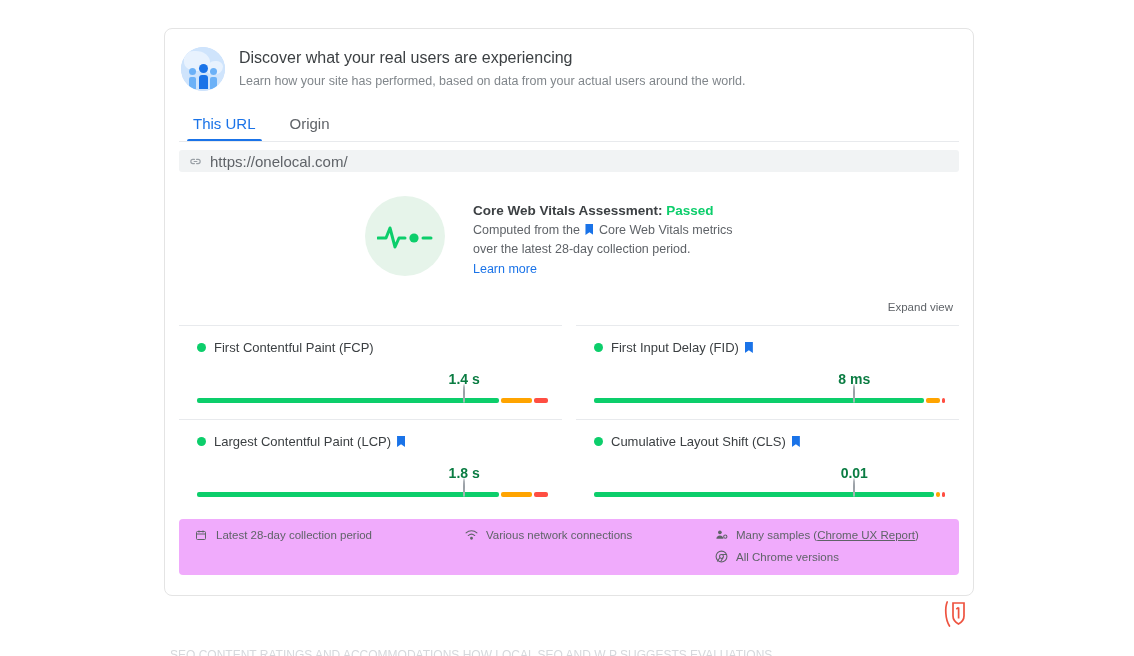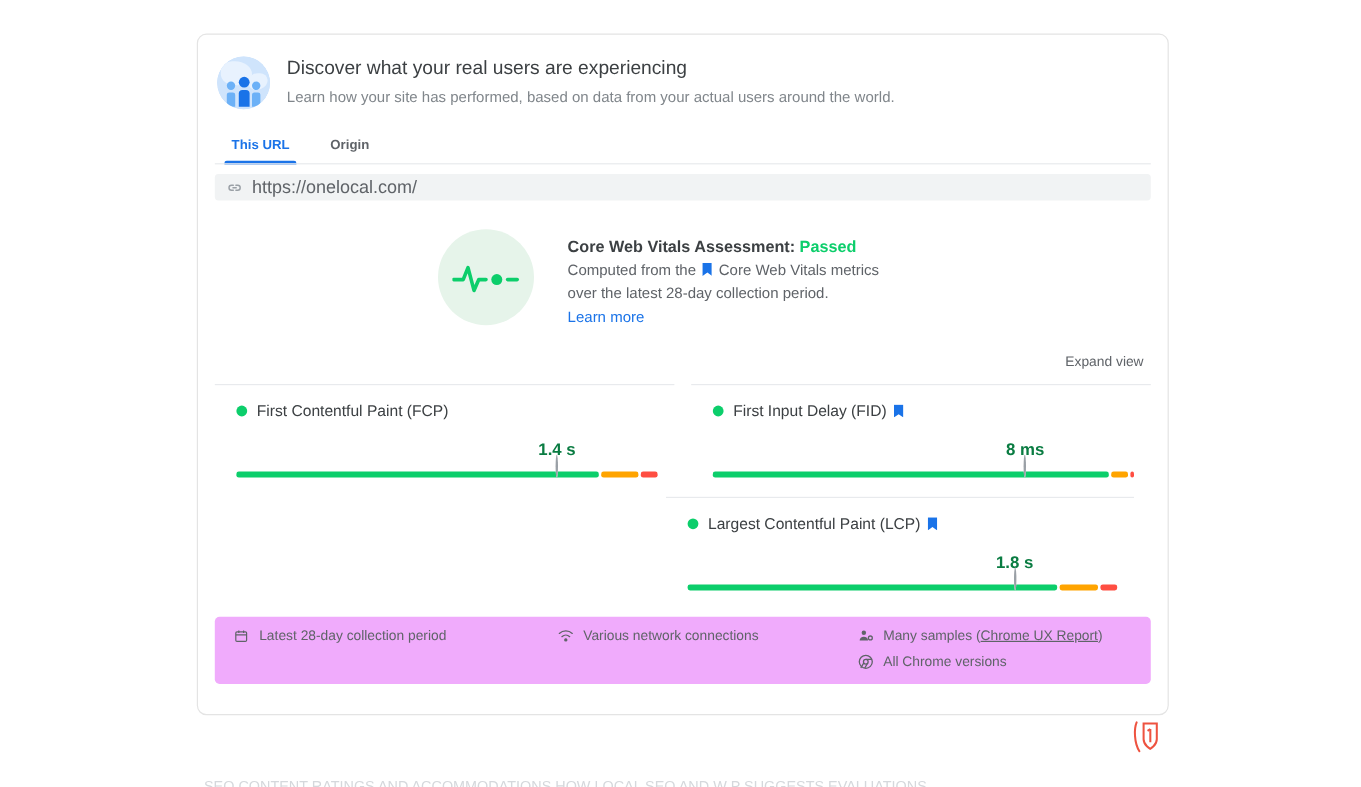--- a/index.html
+++ b/index.html
@@ -52,22 +52,22 @@
   .hdr-icon .l-head { left: 8px; } .hdr-icon .l-body { left: 8px; }
   .hdr-icon .r-head { left: 29px; } .hdr-icon .r-body { left: 29px; }
 
   .hdr-text { margin-left: 14px; padding-top: 2px; }
   .hdr-title { font-size: 16px; color: #3c4043; line-height: 22px; }
   .hdr-sub { font-size: 12.5px; color: #80868b; line-height: 18px; margin-top: 3px; }
 
   
   .tabs { display: flex; padding: 0 0 0 26px; margin-top: 18px; position: relative; }
   .tab {
-    font-size: 11px; padding: 6px 2px 10px 2px; margin-right: 30px;
-    color: #5f6368; cursor: pointer; position: relative; font-weight: bold;
+    font-size: 15px; padding: 6px 2px 10px 2px; margin-right: 30px;
+    color: #5f6368; cursor: pointer; position: relative; font-weight: normal;
   }
   .tab.active { color: #1a73e8; }
   .tab.active::after {
     content: ""; position: absolute; left: -4px; right: -4px; bottom: 0;
     height: 3px; background: #1a73e8; border-radius: 2px 2px 0 0;
   }
   .tabs-rule { position: absolute; left: 14px; right: 14px; bottom: 0; height: 1px; background: #e8eaed; }
 
   
   .urlbar {
@@ -93,21 +93,21 @@
     clip-path: polygon(0 0, 100% 0, 100% 100%, 50% 74%, 0 100%);
   }
   .learn-more { font-size: 12.5px; color: #1a73e8; cursor: pointer; line-height: 20px; display:inline-block; }
 
   
   .expand-row { text-align: right; padding: 18px 20px 0 0; }
   .expand-view { font-size: 11.5px; color: #5f6368; cursor: pointer; }
 
   
   .metrics { padding: 10px 14px 0 14px; }
-  .mrow { display: flex; justify-content: flex-end; }
+  .mrow { display: flex; }
   .mcell { width: 50%; padding: 14px 18px 16px 18px; border-top: 1px solid #e8eaed; }
   .mcell.left { margin-right: 14px; }
   .mcell.right { margin-left: 0; }
   .mhead { display: flex; align-items: center; font-size: 13px; color: #3c4043; }
   .dot { width: 9px; height: 9px; border-radius: 50%; background: #0cce6b; margin-right: 8px; flex: 0 0 9px; }
   .mvalue-row { position: relative; height: 22px; margin-top: 16px; }
   .mvalue { position: absolute; font-size: 14px; font-weight: bold; color: #0a7c42; transform: translateX(-50%); white-space: nowrap; }
   .marker { position: absolute; bottom: -10px; transform: translateX(-50%); }
   .marker .stem { width: 1px; height: 9px; background: #9aa0a6; margin: 0 auto; }
   .marker .knob { width: 5px; height: 5px; border-radius: 50%; border: 1px solid #9aa0a6; background: #fff; margin: 0 auto -1px auto; }
@@ -243,20 +243,36 @@
           <div class="mvalue-row">
             <span class="mvalue" style="left: 77%;">1.8 s</span>
             <span class="marker" style="left: 77%;"><span class="knob"></span><span class="stem"></span></span>
           </div>
           <div class="bar">
             <span class="seg good" style="flex: 0 0 87%; background: rgb(12, 206, 107);"></span>
             <span class="seg avg" style="flex: 0 0 9%; background: rgb(255, 164, 0);"></span>
             <span class="seg poor" style="flex: 0 0 4%; background: rgb(255, 78, 66);"></span>
           </div>
         </div>
+        <div class="mcell right">
+          <div class="mhead">
+            <span class="dot" style="background: rgb(12, 206, 107);"></span>
+            <span>Cumulative Layout Shift (CLS)</span>
+            <span class="bookmark" style="margin-left:6px"></span>
+          </div>
+          <div class="mvalue-row">
+            <span class="mvalue" style="left: 75%;">0.01</span>
+            <span class="marker" style="left: 75%;"><span class="knob"></span><span class="stem"></span></span>
+          </div>
+          <div class="bar">
+            <span class="seg good" style="flex: 0 0 98%; background: rgb(12, 206, 107);"></span>
+            <span class="seg avg" style="flex: 0 0 1%; background: rgb(255, 164, 0);"></span>
+            <span class="seg poor" style="flex: 0 0 1%; background: rgb(255, 78, 66);"></span>
+          </div>
+        </div>
       </div>
     </div>
 
     <div class="footer">
       <div class="fcol c1">
         <div class="fitem">
           <span class="ficon">
             <svg width="12" height="12" viewBox="0 0 24 24" fill="none" stroke="currentColor" stroke-width="2">
               <rect x="3" y="5" width="18" height="16" rx="2"></rect>
                 <path d="M3 10h18M8 3v4M16 3v4"></path>

